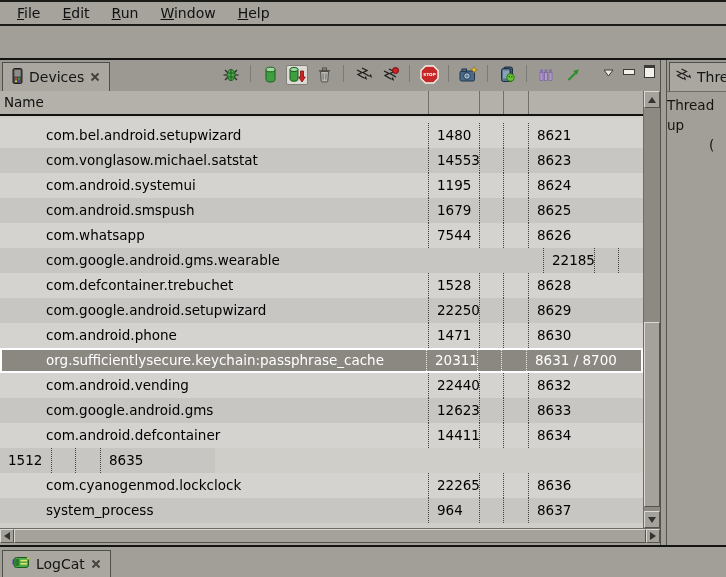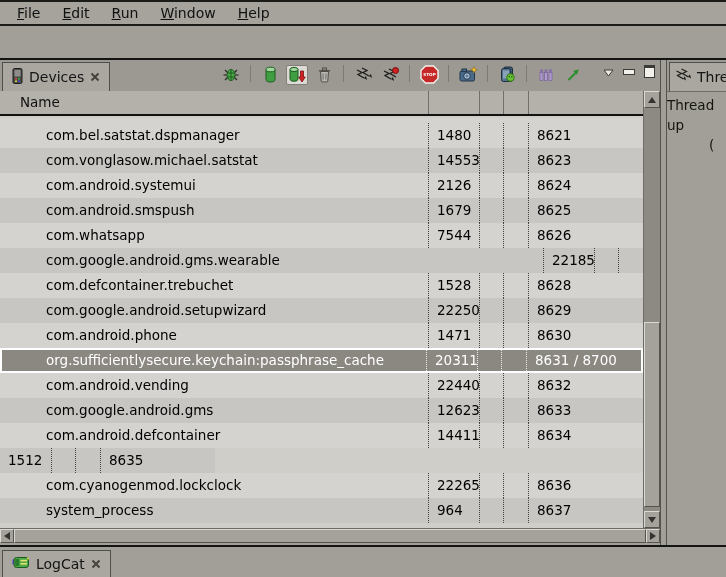--- a/index.html
+++ b/index.html
@@ -35,21 +35,21 @@
   .tb-sep{width:1px;height:17px;background:#7c7a74;margin:0 3px 2px 3px;}
   .win-icons{display:flex;align-items:center;gap:9px;margin-left:14px;padding-bottom:6px;}
   .mini-bar{width:10px;height:4px;border:1px solid #3a3a36;background:#f2f0ea;}
   .maxi-box{width:9px;height:9px;border:1px solid #3a3a36;border-top:3px solid #3a3a36;background:#f2f0ea;}
 
   
   .table-wrap{position:absolute;left:0;top:31px;right:0;bottom:2px;background:#cfcec9;}
   .thead{position:absolute;left:0;top:0;right:17px;height:25px;box-sizing:border-box;background:#b3b1aa;
     border-bottom:2px solid #121210;display:flex;font-size:13.5px;color:#111;}
   .cell{box-sizing:border-box;overflow:hidden;white-space:nowrap;}
-  .cell.name{flex:1;padding-left:20px;}
+  .cell.name{flex:1;padding-left:4px;}
   .cell.pid{width:51px;padding-left:8px;}
   .cell.c3{width:24px;}
   .cell.c4{width:25px;}
   .cell.port{width:115px;padding-left:8px;}
   .thead .cell{line-height:23px;}
   .thead .cell + .cell{border-left:1px solid #716f69;}
 
   .tbody{position:absolute;left:0;top:27px;right:17px;bottom:15px;overflow:hidden;}
   .sliver{height:5px;background:#d4d3cf;}
   .row{height:25px;box-sizing:border-box;display:flex;font-size:13.5px;color:#17171
@@ -256,36 +256,36 @@
           <div class="cell name">Name</div>
           <div class="cell pid"></div>
           <div class="cell c3"></div>
           <div class="cell c4"></div>
           <div class="cell port"></div>
         </div>
 
         <div class="tbody">
           <div class="sliver"></div>
         <div class="row">
-              <div class="cell name">com.bel.satstat.dspmanager</div>
+              <div class="cell name">com.bel.android.setupwizard</div>
               <div class="cell pid">1480</div>
               <div class="cell c3"></div>
               <div class="cell c4"></div>
               <div class="cell port">8621</div>
             </div>
             <div class="row">
               <div class="cell name">com.vonglasow.michael.satstat</div>
               <div class="cell pid">14553</div>
               <div class="cell c3"></div>
               <div class="cell c4"></div>
               <div class="cell port">8623</div>
             </div>
             <div class="row">
               <div class="cell name">com.android.systemui</div>
-              <div class="cell pid">2126</div>
+              <div class="cell pid">1195</div>
               <div class="cell c3"></div>
               <div class="cell c4"></div>
               <div class="cell port">8624</div>
             </div>
             <div class="row">
               <div class="cell name">com.android.smspush</div>
               <div class="cell pid">1679</div>
               <div class="cell c3"></div>
               <div class="cell c4"></div>
               <div class="cell port">8625</div>

